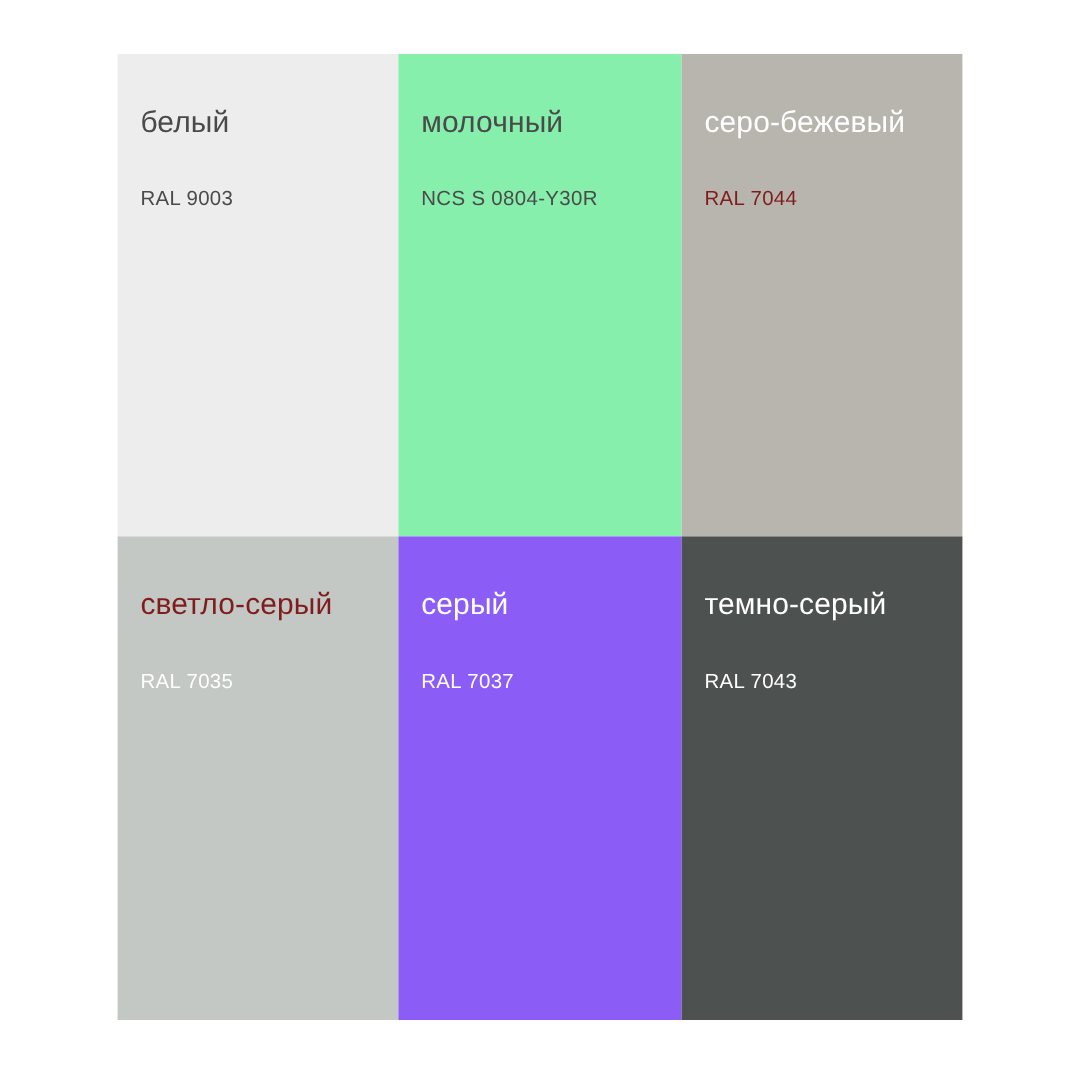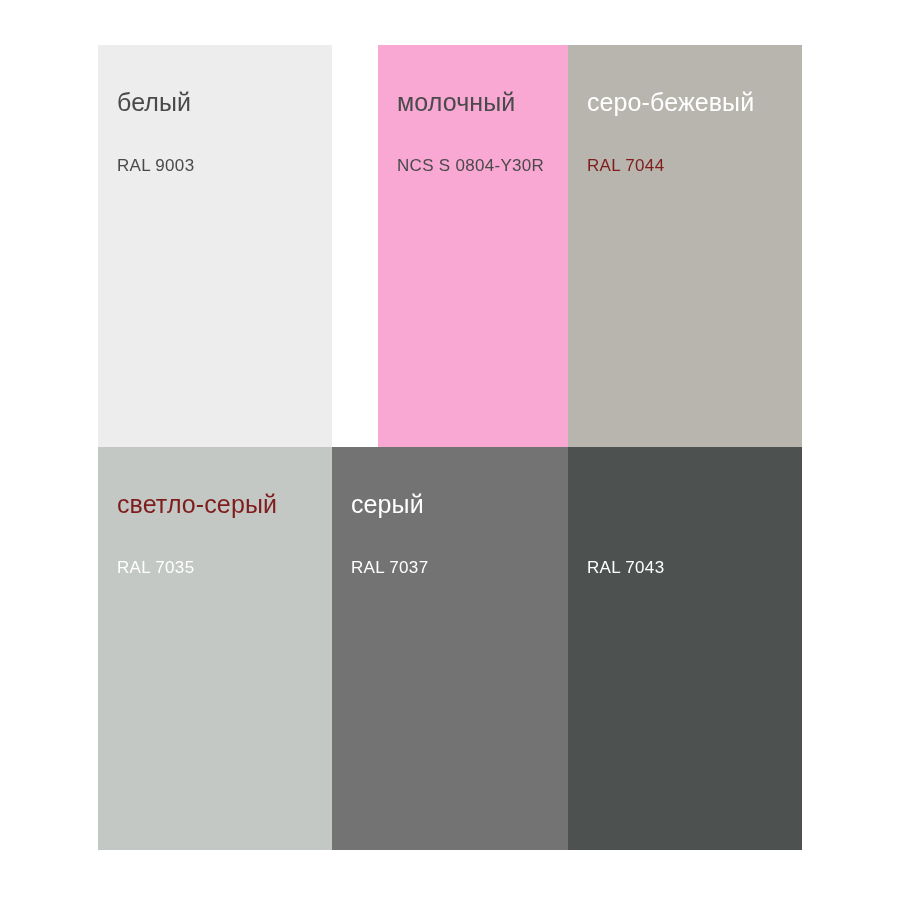--- a/index.html
+++ b/index.html
@@ -57,37 +57,38 @@
 </head>
 <body style="background: rgb(255, 255, 255);">
 
 <div id="palette-board">
 
   <div class="swatch" style="background-color: rgb(237, 237, 238); text-decoration: underline;">
     <span class="swatch-name" style="color: rgb(74, 74, 74);">белый</span>
     <span class="swatch-code" style="color: rgb(74, 74, 74);">RAL 9003</span>
   </div>
 
-  <div class="swatch" style="background-color: #f9a8d4; margin-left: 46px;">
+  <div class="swatch" style="background-color: #86efac;">
     <span class="swatch-name" style="color: rgb(74, 74, 74);">молочный</span>
     <span class="swatch-code" style="color: rgb(74, 74, 74);">NCS S 0804-Y30R</span>
   </div>
 
   <div class="swatch" style="background-color: rgb(183, 181, 173);">
     <span class="swatch-name" style="color: rgb(255, 255, 255);">серо-бежевый</span>
     <span class="swatch-code" style="color: #7f1d1d;">RAL 7044</span>
   </div>
 
   <div class="swatch" style="background-color: rgb(196, 200, 197);">
     <span class="swatch-name" style="color: #7f1d1d;">светло-серый</span>
     <span class="swatch-code" style="color: rgb(255, 255, 255);">RAL 7035</span>
   </div>
 
-  <div class="swatch" style="background-color: #737373;">
+  <div class="swatch" style="background-color: #8b5cf6;">
     <span class="swatch-name" style="color: rgb(255, 255, 255);">серый</span>
     <span class="swatch-code" style="color: rgb(255, 255, 255);">RAL 7037</span>
   </div>
 
   <div class="swatch" style="background-color: rgb(77, 81, 80);">
+    <span class="swatch-name" style="color: rgb(255, 255, 255);">темно-серый</span>
     <span class="swatch-code" style="color: rgb(255, 255, 255);">RAL 7043</span>
   </div>
 
 </div>
 
 </body></html>

